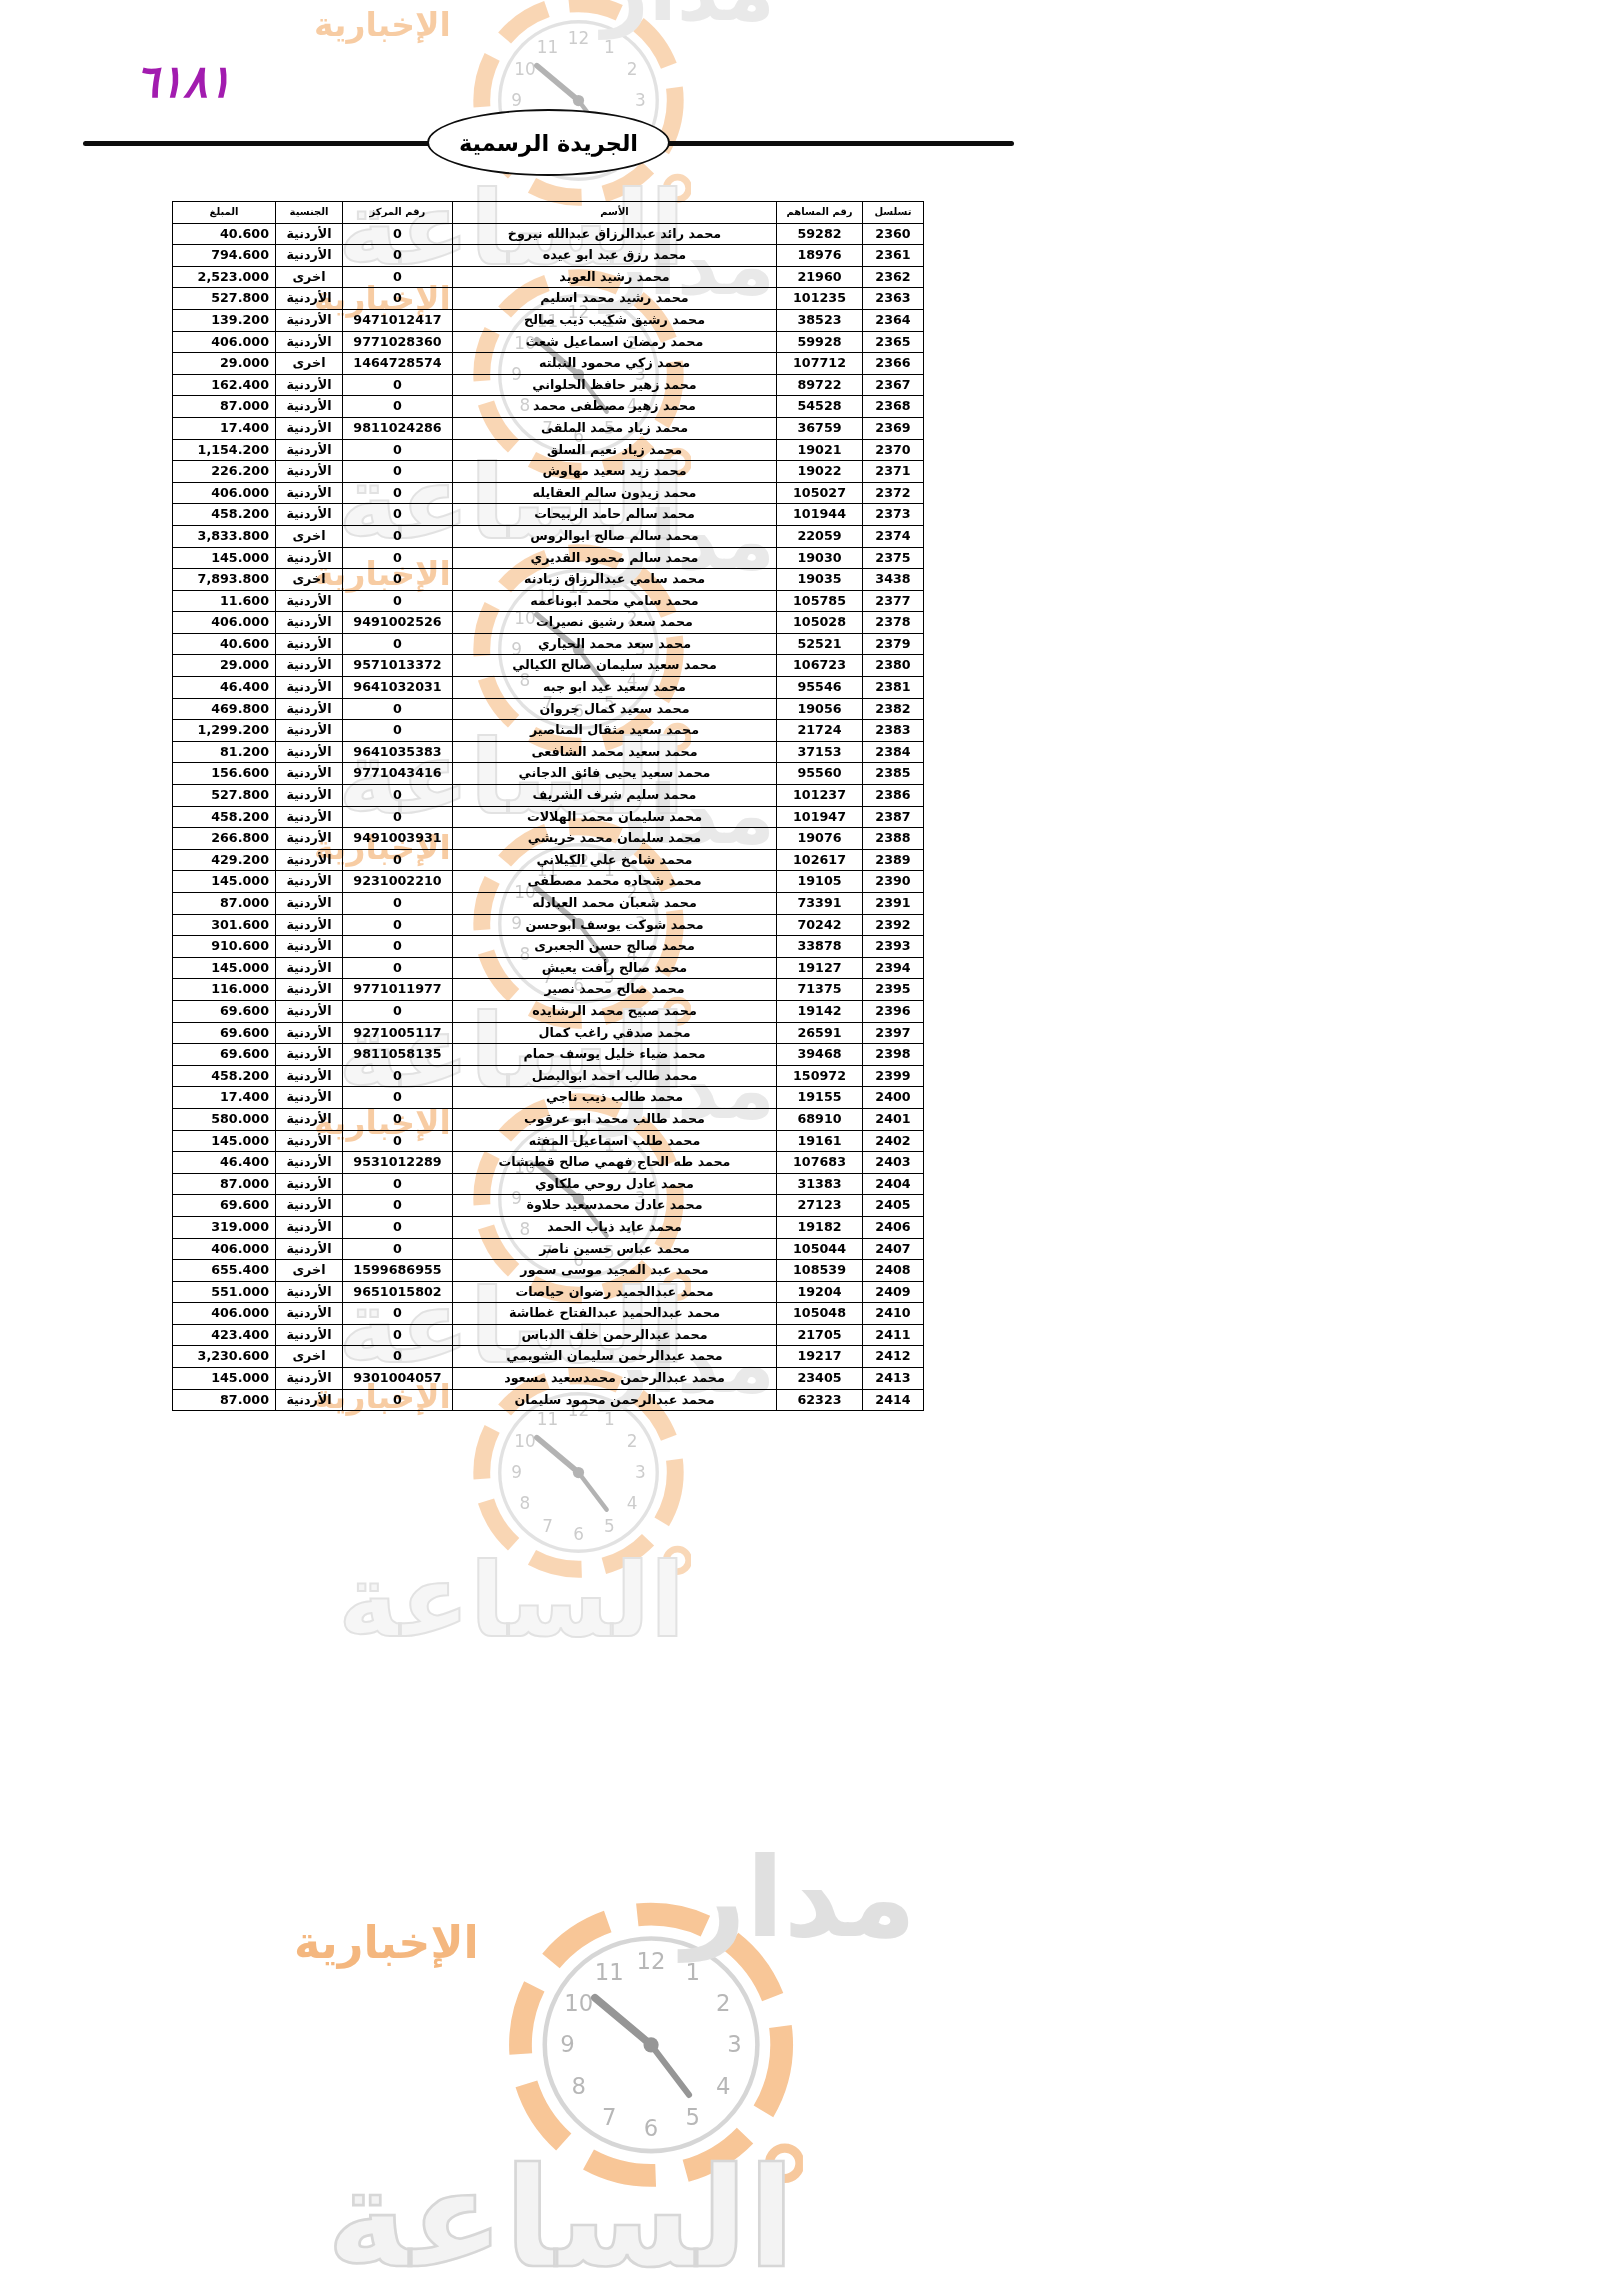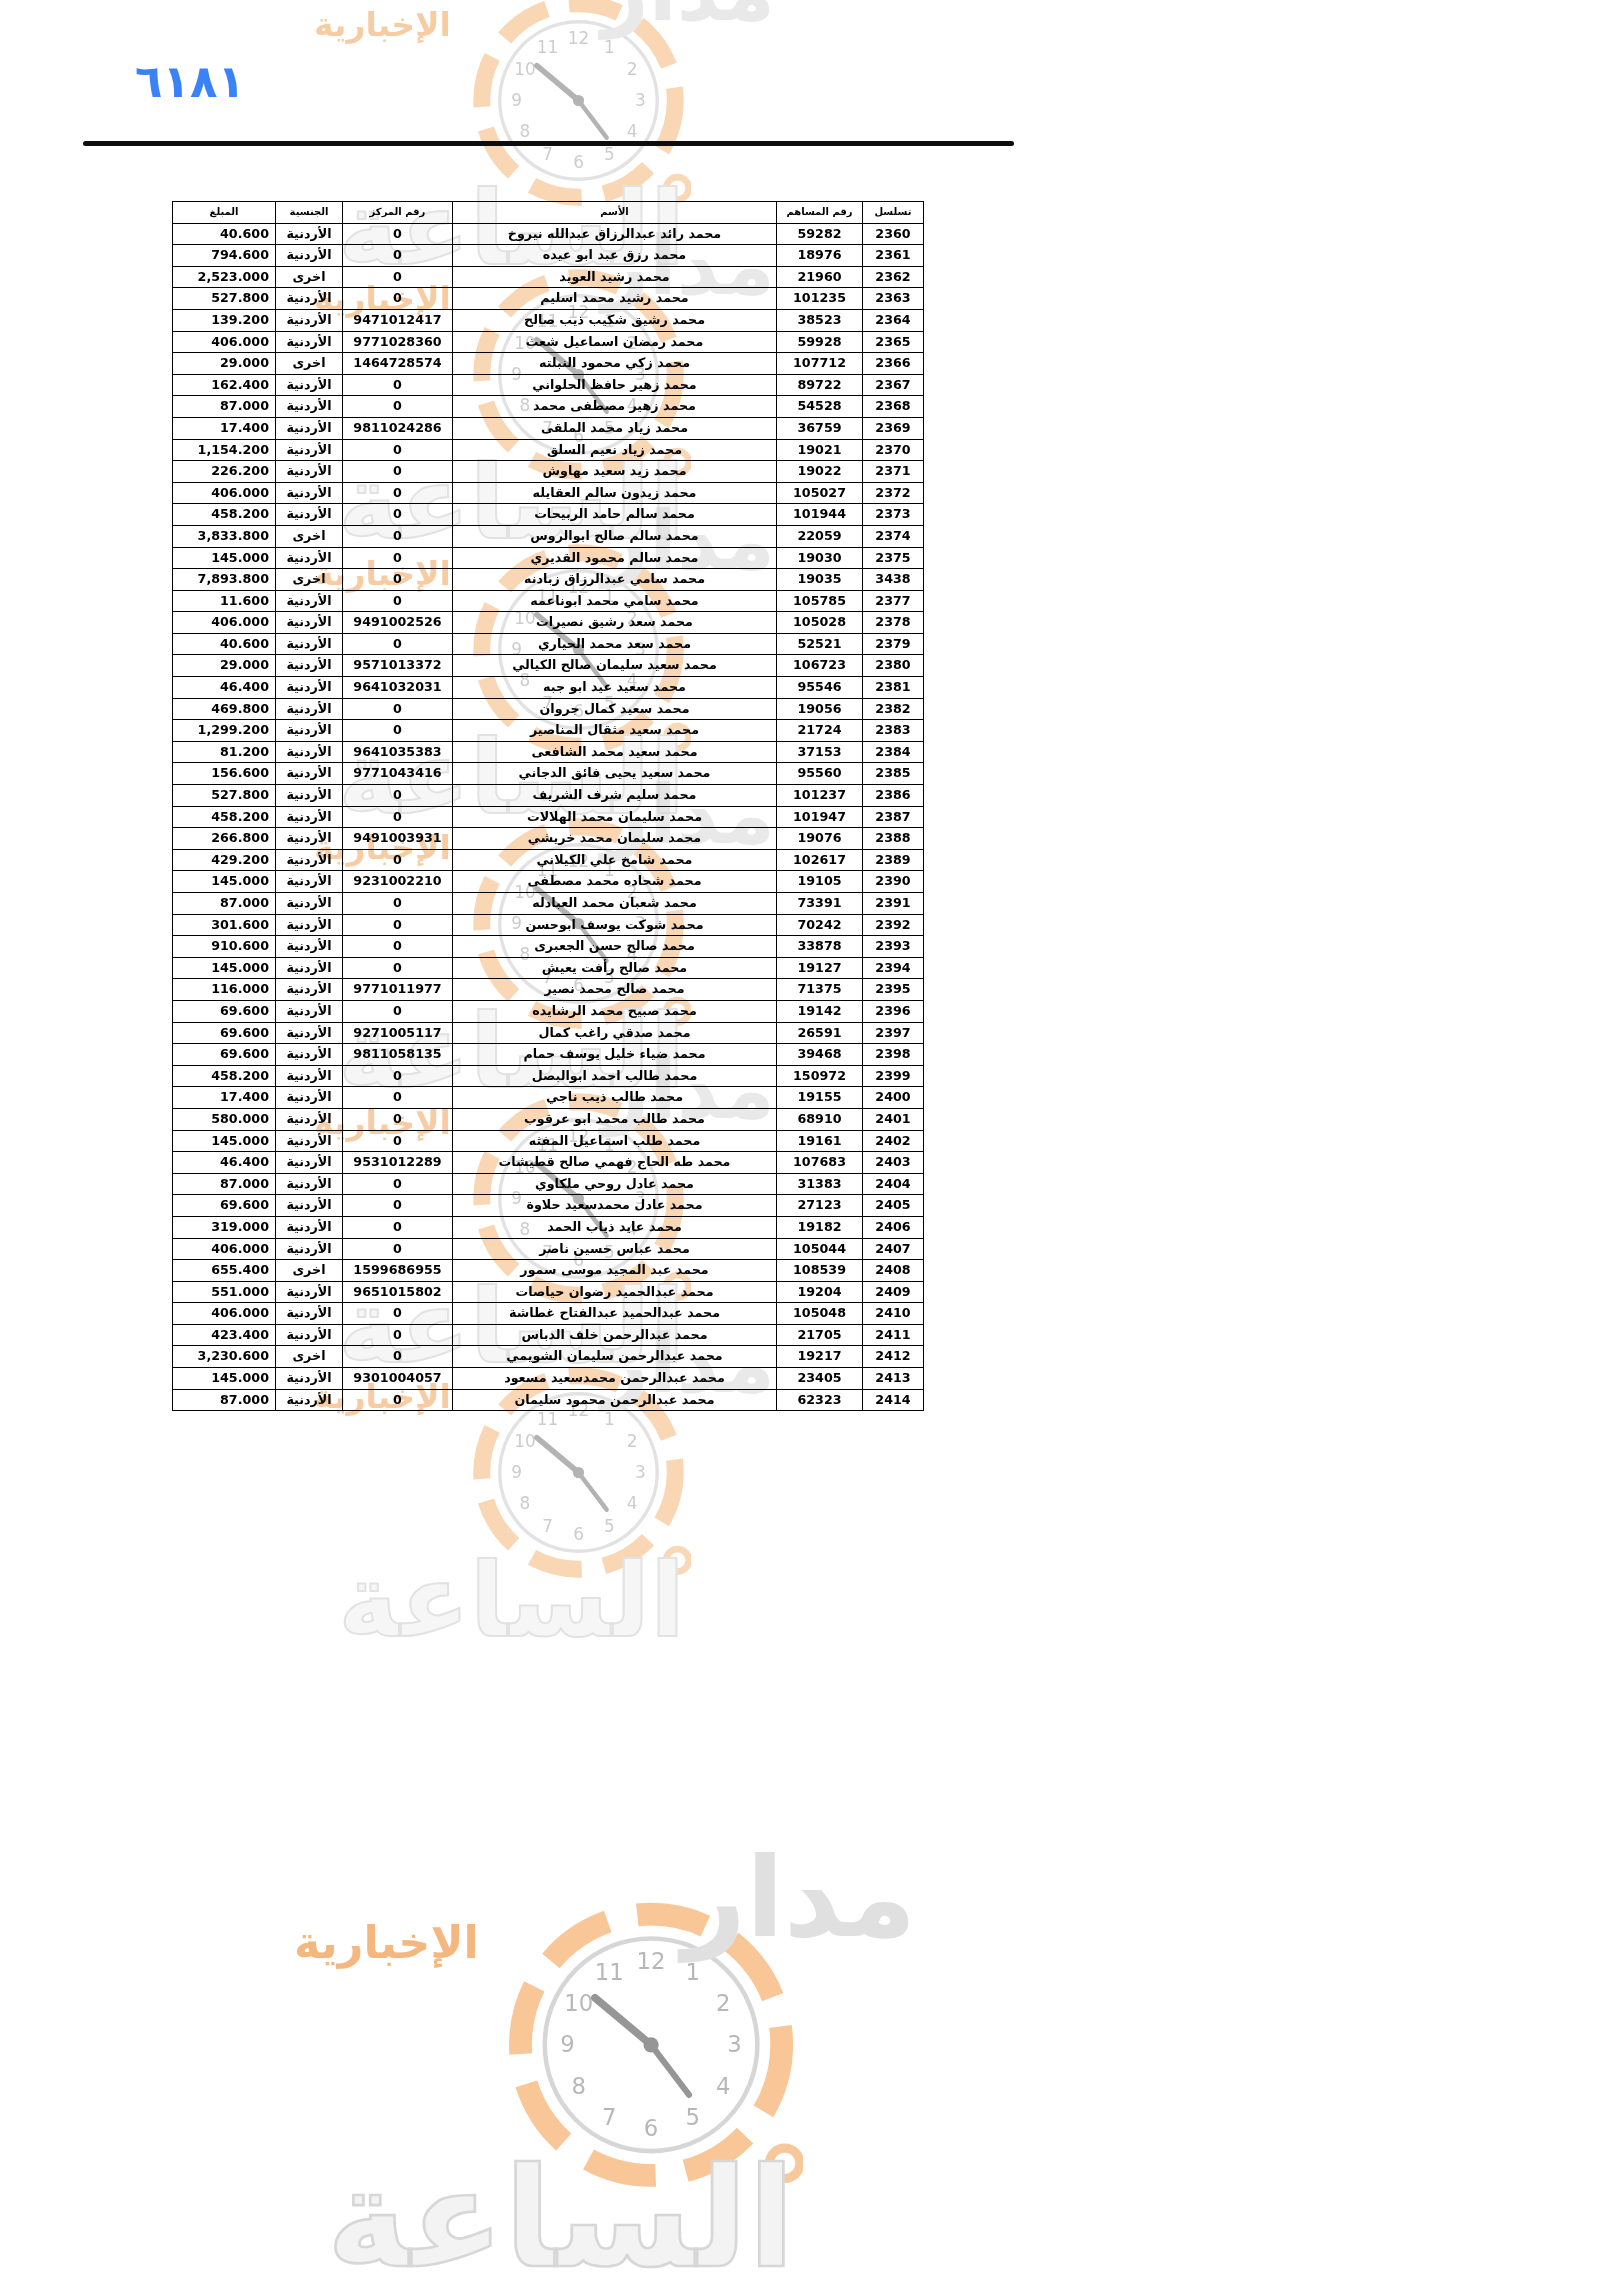--- a/index.html
+++ b/index.html
@@ -19,21 +19,21 @@
     color:#efefef; -webkit-text-stroke:2px #c7c7c7; line-height:1;
   }
   .wm .wm-akhbar {
     position:absolute; top:57px; left:0; font-size:33px; font-weight:bold;
     color:#f09a4a; line-height:1;
   }
   .wm .wm-clock { position:absolute; top:37px; right:84px; }
   
   .page-number {
     position:absolute; top:55px; left:135px; z-index:1;
-    font-size:45px; font-weight:bold; color:#3b82f6;
+    font-size:45px; font-weight:bold; color:#a21caf;font-style:italic;
   }
   .header-rule {
     position:absolute; top:141px; left:83px; width:931px; height:4.9px;
     background:#0d0d0d; border-radius:2.9px; z-index:1;
   }
   .banner-oval {
     position:absolute; top:109px; left:427px; width:243px; height:67px;
     background:#ffffff; border:2.9px solid #0d0d0d; border-radius:50%;
     display:flex; align-items:center; justify-content:center; z-index:2;
     box-sizing:border-box;
@@ -238,20 +238,23 @@
         <div class="wm-madar">مدار</div>
         <div class="wm-alsaa">الساعة</div>
         <div class="wm-akhbar">الإخبارية</div>
       </div>
     </div>
 
   <div class="page-number">٦١٨١</div>
 
   <div class="header-rule"></div>
 
+  <div class="banner-oval">
+    <span>الجريدة الرسمية</span>
+  </div>
 
   <table class="data-table">
     <colgroup>
       <col class="c-serial">
         <col class="c-shareholder">
         <col class="c-name">
       <col class="c-center">
         <col class="c-nat">
         <col class="c-amount">
     </colgroup>

